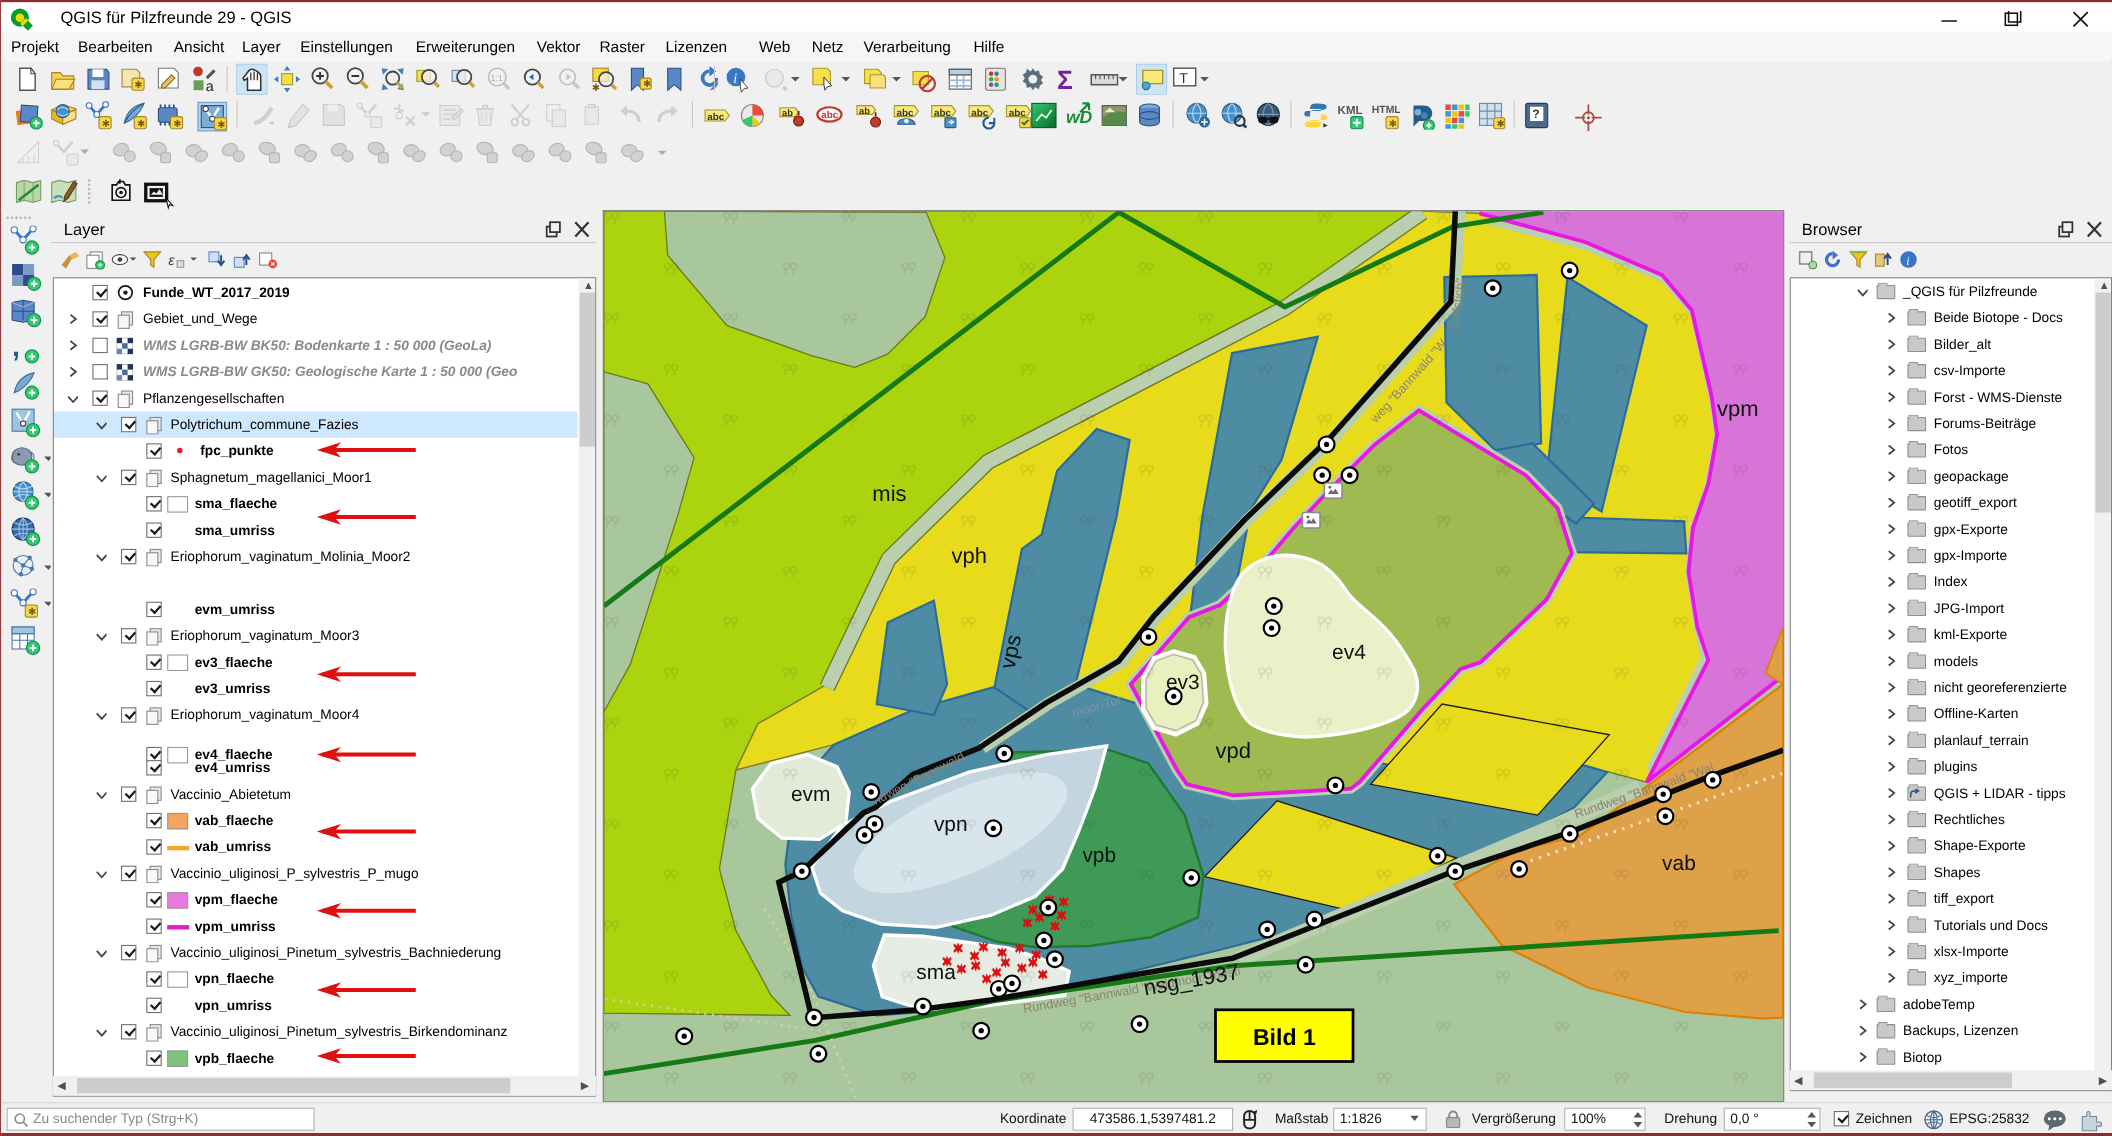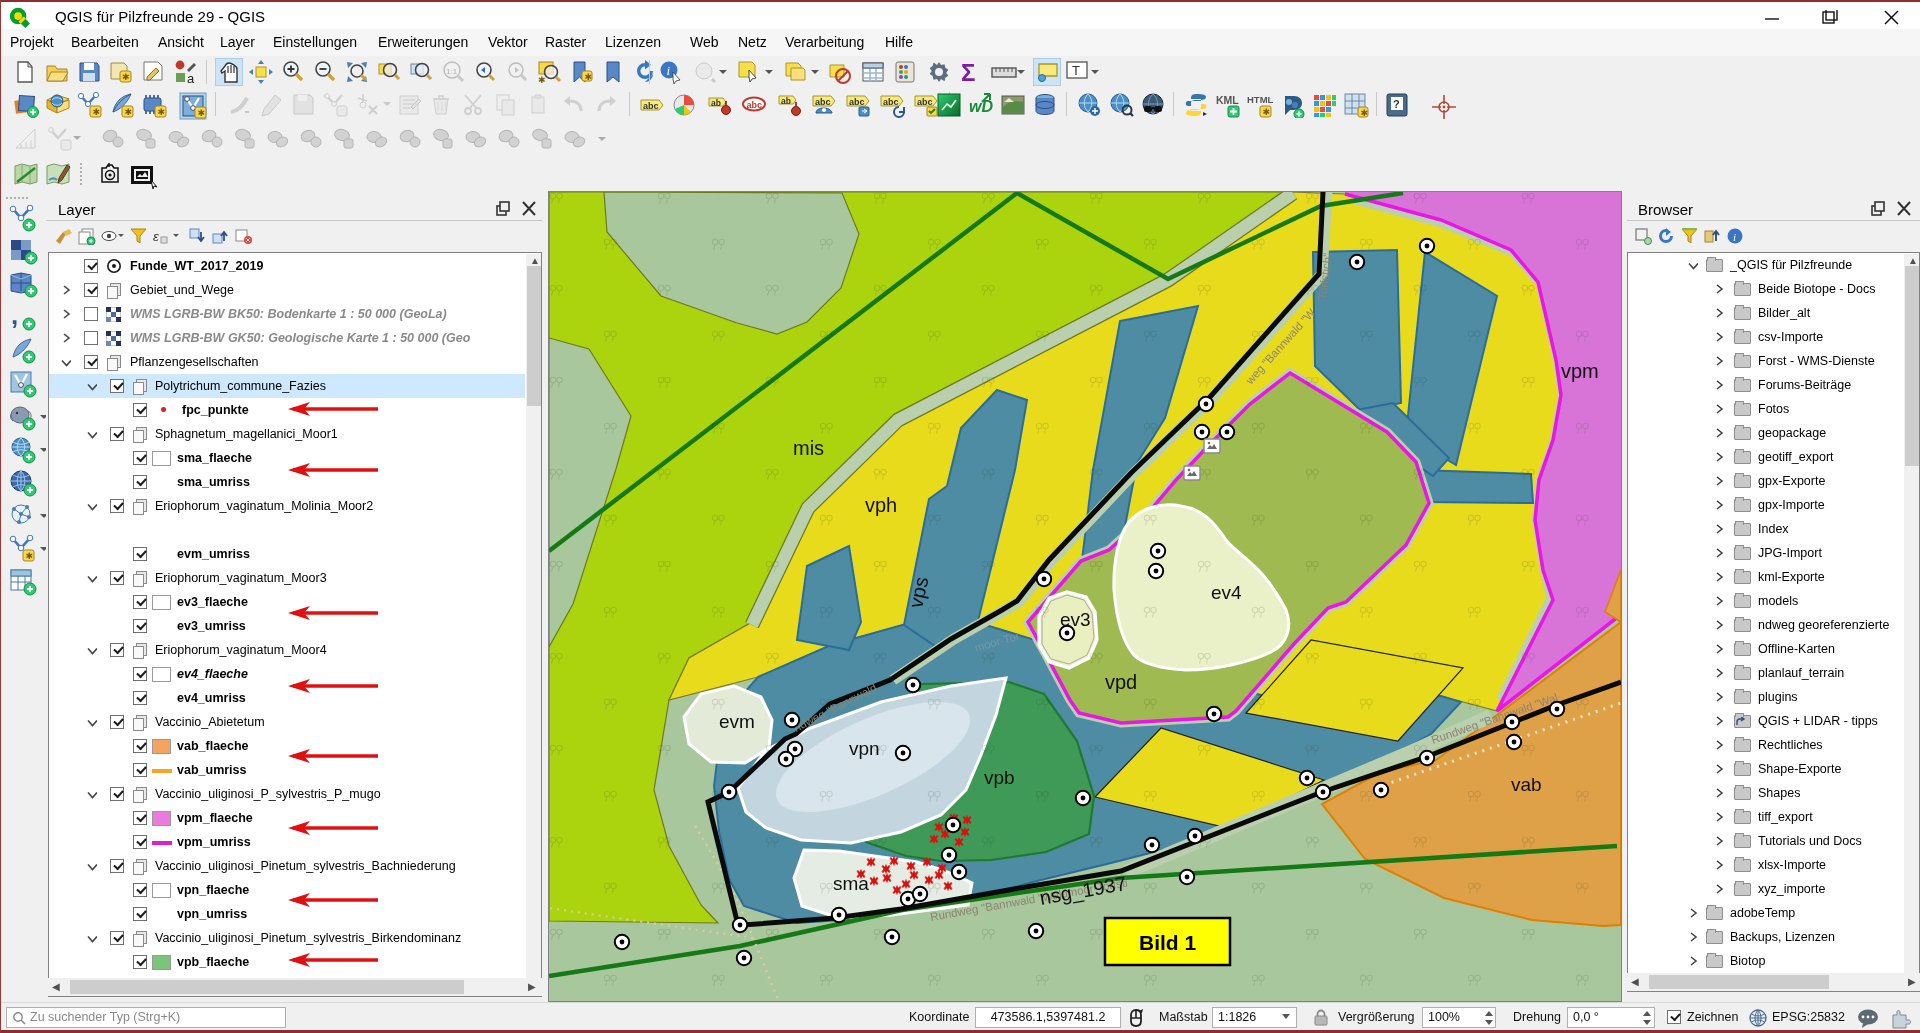--- a/index.html
+++ b/index.html
@@ -1097,21 +1097,21 @@
           <svg class="exp" style="left:38px;top:8px" width="11" height="10">
             <path d="M1 2.5l4.5 5 4.5-5" fill="none" stroke="#444" stroke-width="1.6"></path>
           </svg>
           <span class="cb chk" style="left:61px;top:5px"></span>
           <svg class="ab" style="left:83px;top:4px" width="17" height="17">
             <rect x="4.5" y="1.5" width="10" height="12" fill="#e8e8e8" stroke="#8a8a8a"></rect>
             <rect x="1.5" y="4.5" width="10" height="12" fill="#f8f8f8" stroke="#8a8a8a"></rect>
           </svg>
           <span class="ab " style="left:106px;">Eriophorum_vaginatum_Moor4</span>
         </div>
-        <div class="row" style="top:409px;height:24px;line-height:24px;width:532px;font-style:italic;">
+        <div class="row" style="top:421px;height:24px;line-height:24px;width:532px;">
           <span class="cb chk" style="left:84px;top:5px"></span>
           <div class="sw" style="left:103px;top:5px;background:#fff"></div>
           <span class="ab b" style="left:128px;">ev4_flaeche</span>
         </div>
         <div class="row" style="top:433px;height:24px;line-height:24px;width:476px;">
           <span class="cb chk" style="left:84px;top:5px"></span>
           <span class="ab b" style="left:128px;">ev4_umriss</span>
         </div>
         <div class="row" style="top:457px;height:24px;line-height:24px;width:476px;">
           <svg class="exp" style="left:38px;top:8px" width="11" height="10">
@@ -1521,21 +1521,21 @@
             <path d="M3 1l5 4-5 4" fill="none" stroke="#444" stroke-width="1.6"></path>
           </svg>
           <span class="fold" style="left:106px;top:6px"></span>
           <span class="ab" style="left:130px">models</span>
         </div>
         <div class="row" style="top:360px;height:24px;line-height:24px;width:275px">
           <svg class="exp" style="left:86px;top:7px" width="10" height="10">
             <path d="M3 1l5 4-5 4" fill="none" stroke="#444" stroke-width="1.6"></path>
           </svg>
           <span class="fold" style="left:106px;top:6px"></span>
-          <span class="ab" style="left:130px">ndweg georeferenzierte</span>
+          <span class="ab" style="left:130px">nicht georeferenzierte</span>
         </div>
         <div class="row" style="top:384px;height:24px;line-height:24px;width:275px">
           <svg class="exp" style="left:86px;top:7px" width="10" height="10">
             <path d="M3 1l5 4-5 4" fill="none" stroke="#444" stroke-width="1.6"></path>
           </svg>
           <span class="fold" style="left:106px;top:6px"></span>
           <span class="ab" style="left:130px">Offline-Karten</span>
         </div>
         <div class="row" style="top:408px;height:24px;line-height:24px;width:275px">
           <svg class="exp" style="left:86px;top:7px" width="10" height="10">

